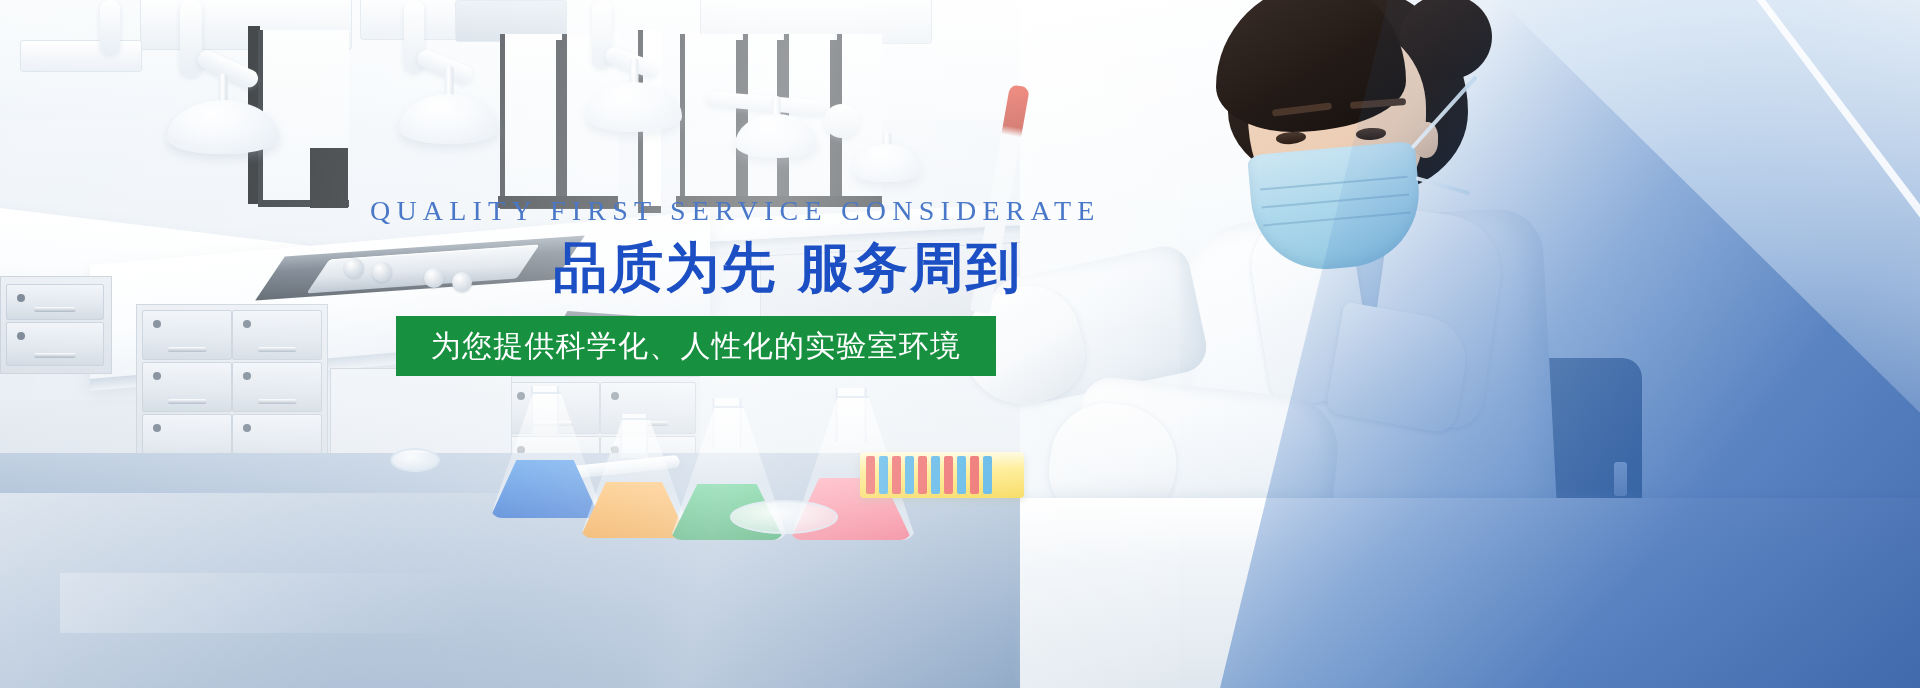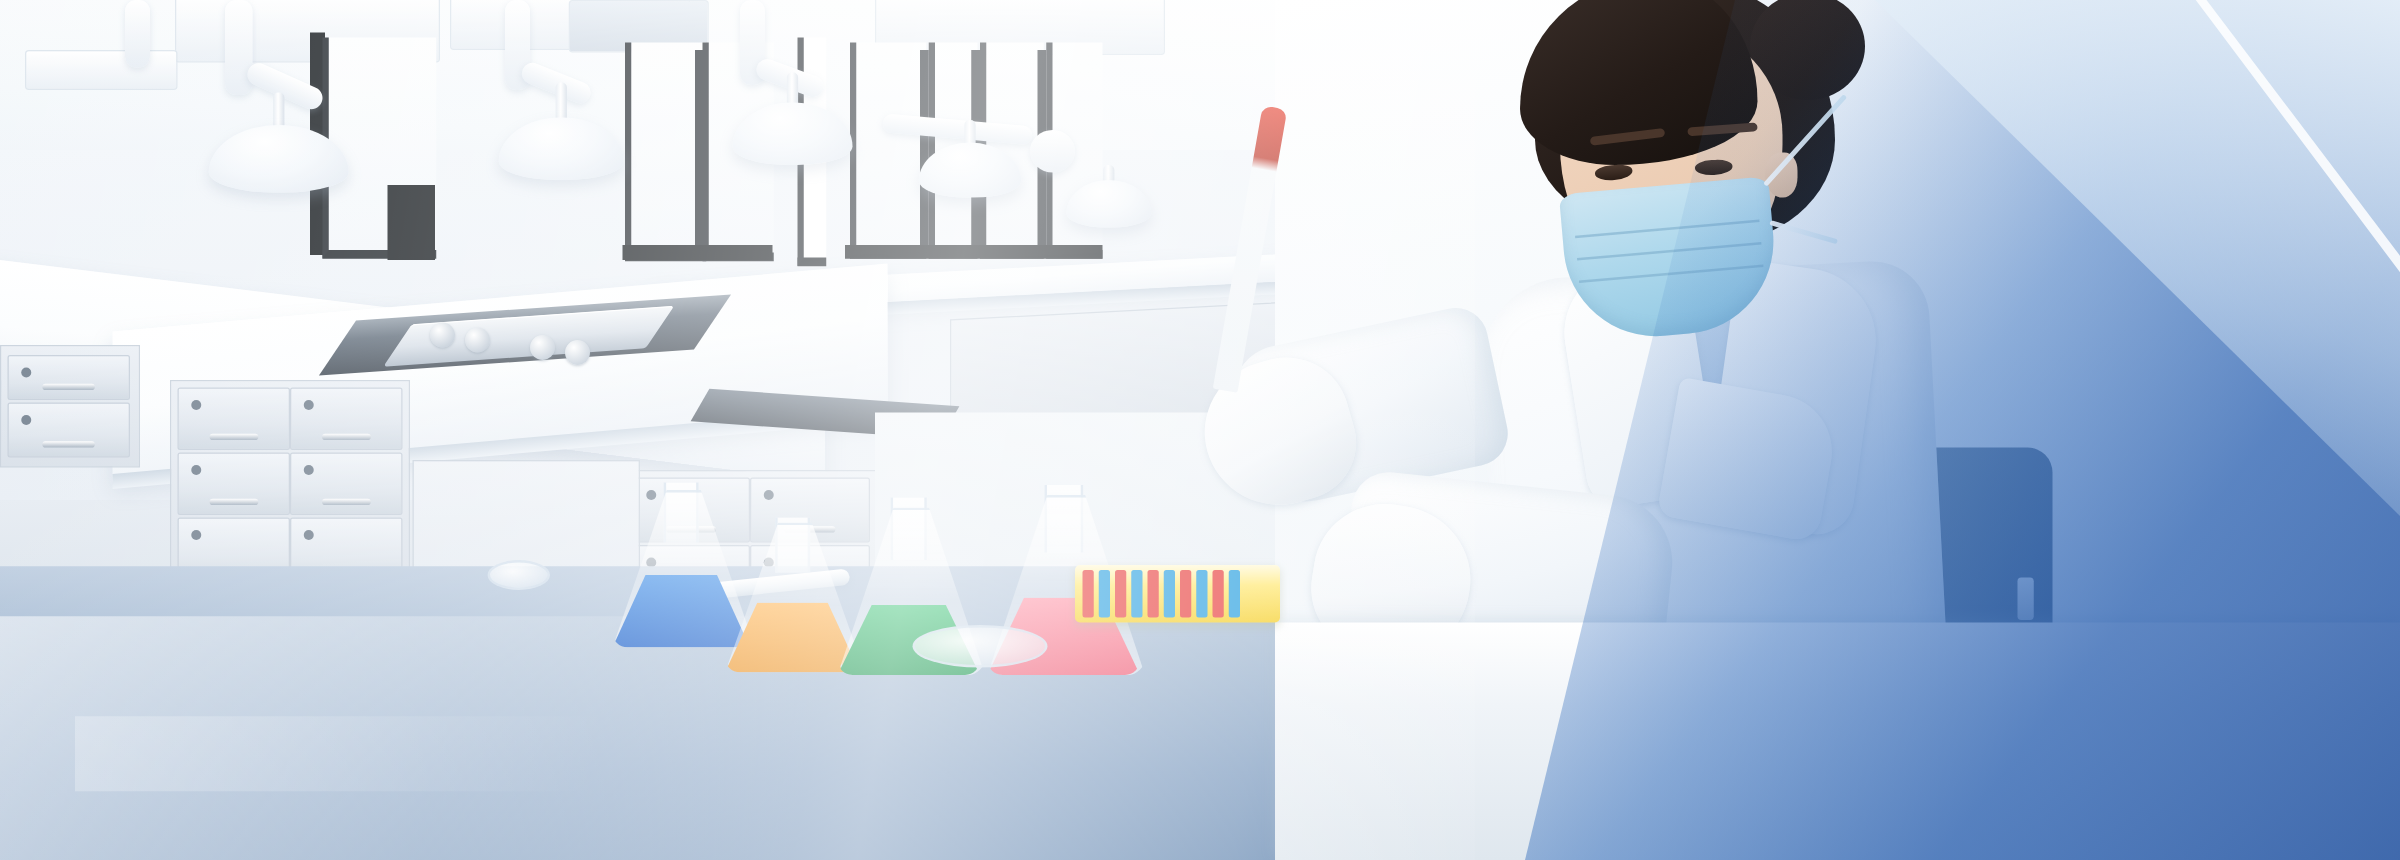--- a/index.html
+++ b/index.html
@@ -716,14 +716,21 @@
       <span class="tube" style="background:#29a0e0;"></span>
     </div>
 
     <div class="blue-wedge"></div>
     <div class="blue-wedge-2"></div>
     <div class="wedge-hairline"></div>
   </div>
 
   <div class="veil"></div>
 
+  <div class="copy">
+    <p class="eyebrow">QUALITY FIRST SERVICE CONSIDERATE</p>
+
+    <h1 class="headline">品质为先 服务周到</h1>
+
+    <div class="subbar">为您提供科学化、人性化的实验室环境</div>
+  </div>
 
 </div>
 
 </body></html>

